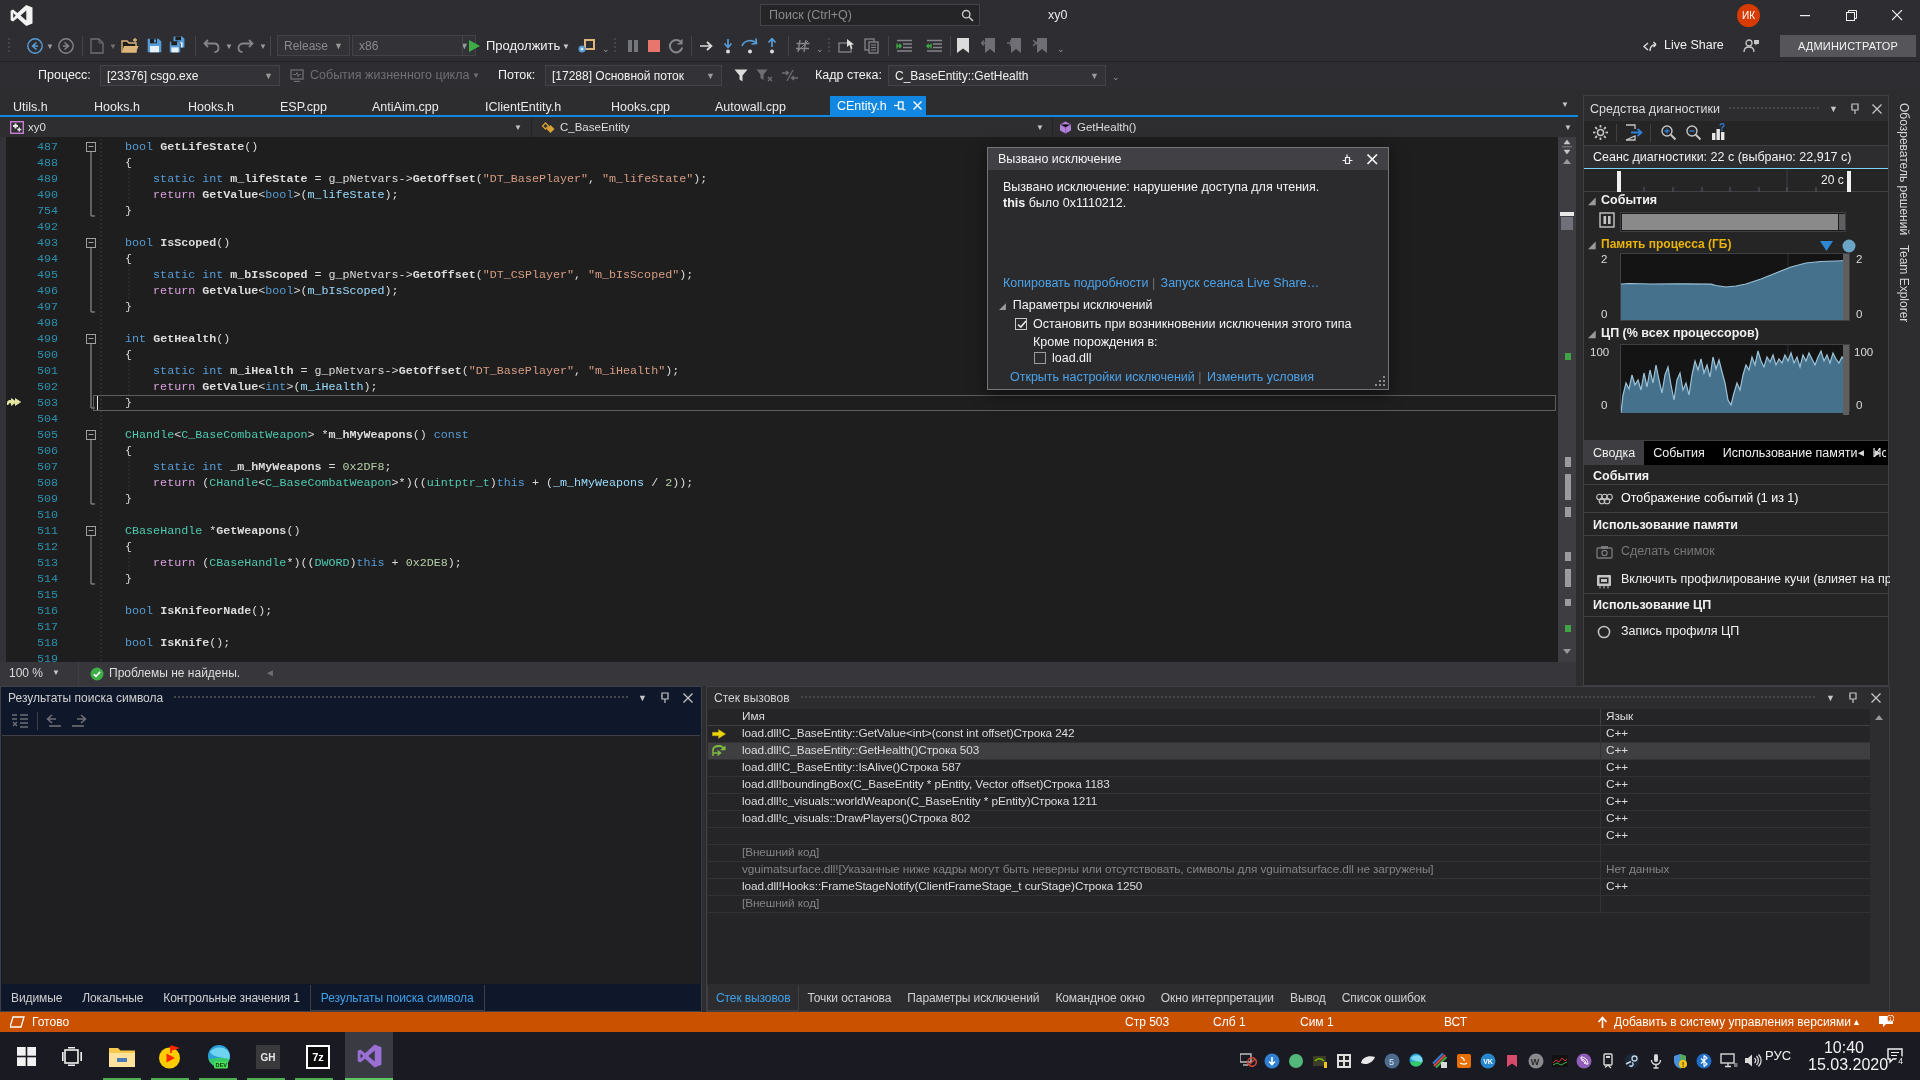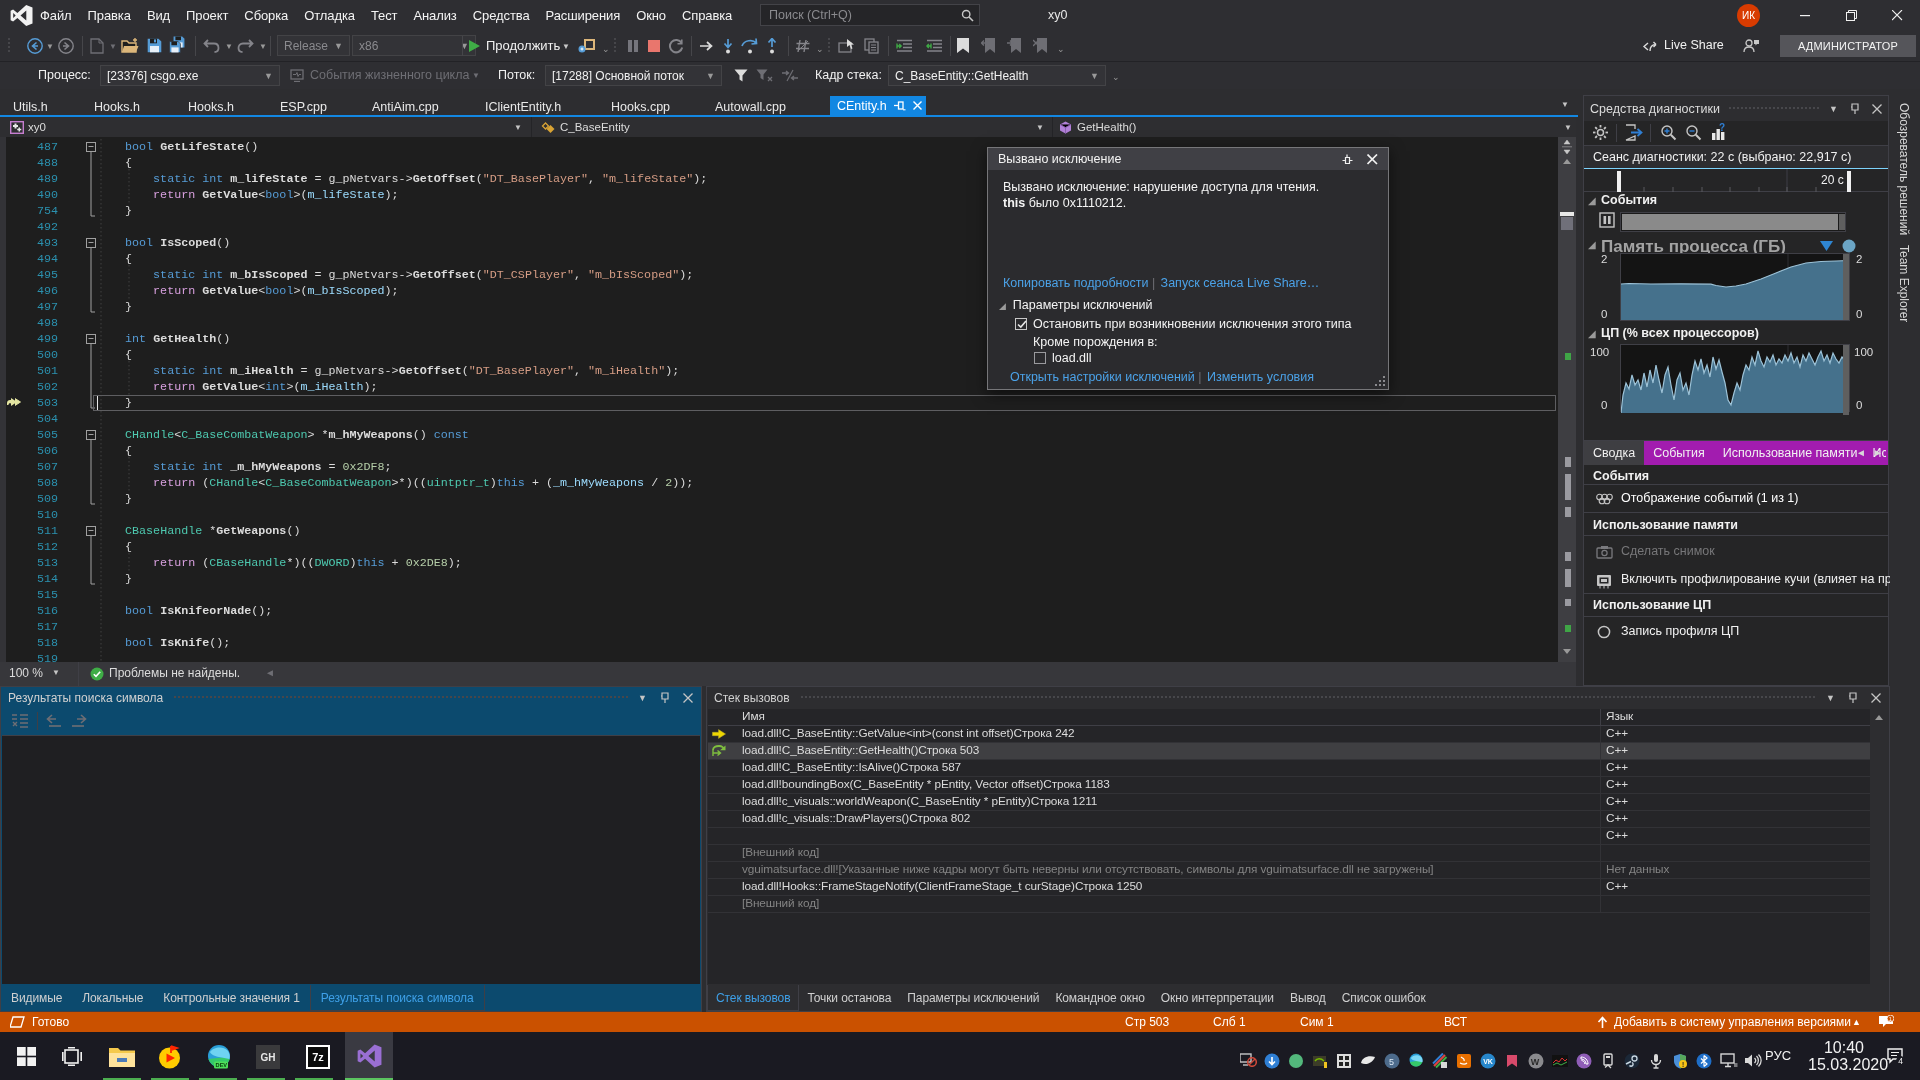--- a/index.html
+++ b/index.html
@@ -40,48 +40,34 @@
 .n { color:#b5cea8; } 
 .f { color:#dcdcdc; font-weight:bold; } 
 .v { color:#9cdcfe; }
 #zoombar { left:0; top:662px; width:1576px; height:24px; background:#37373b; font-size:12px; color:#dcdcdc; }
 
 #diag { left:1583px; top:95px; width:306px; height:591px; background:#252526; border:1px solid #3f3f46; font-size:12px; }
 
 #vstrip { left:1890px; top:89px; width:30px; height:923px; background:#2d2d30; }
 .vtext { writing-mode:vertical-rl; color:#d8d8d8; font-size:12px; position:absolute; left:7px; }
 
-#bl { left:0; top:686px; width:702px; height:326px; background:#0c4a6e; border:1px solid #3f3f46; }
+#bl { left:0; top:686px; width:702px; height:326px; background:#0f172a; border:1px solid #3f3f46; }
 #br { left:706px; top:686px; width:1184px; height:326px; background:#2d2d30; border:1px solid #3f3f46; }
 .phead { height:21px; display:flex; align-items:center; font-size:12px; color:#d0d0d0; padding-left:7px; }
 
 #statusbar { left:0; top:1012px; width:1920px; height:20px; background:#ca5100; color:#fff; font-size:12px; }
 
 #taskbar { left:0; top:1032px; width:1920px; height:48px; background:#1a1a22; }
 </style>
 </head>
 <body>
 <div class="abs" id="titlebar">
   <svg class="abs" style="left:10px;top:5px" width="23" height="21" viewBox="0 0 23 21">
     <path fill="#f2f2f2" d="M16.2 0 L22.5 2.4 L22.5 18.6 L16.2 21 L7.4 13.1 L3.1 16.5 L0.6 15.3 L0.6 5.7 L3.1 4.5 L7.4 7.9 Z M3.2 8.1 L3.2 12.9 L5.7 10.5 Z M10.5 10.5 L16.3 15.6 L16.3 5.4 Z"></path>
   </svg>
-  <div class="abs" id="menus">
-    <span>Файл</span>
-      <span>Правка</span>
-      <span>Вид</span>
-      <span>Проект</span>
-      <span>Сборка</span>
-      <span>Отладка</span>
-      <span>Тест</span>
-      <span>Анализ</span>
-      <span>Средства</span>
-      <span>Расширения</span>
-      <span>Окно</span>
-      <span>Справка</span>
-  </div>
   <div class="abs" id="searchbox">
       <span class="ph">Поиск (Ctrl+Q)</span>
     <svg width="13" height="13" viewBox="0 0 13 13" style="margin-right:5px">
         <circle cx="5.2" cy="5.2" r="3.7" fill="none" stroke="#c8c8c8" stroke-width="1.4"></circle>
         <line x1="8" y1="8" x2="12" y2="12" stroke="#c8c8c8" stroke-width="1.6"></line>
       </svg>
   </div>
   <div class="abs" id="soltitle">xy0</div>
   <div class="abs" id="avatar">ИК</div>
   <div class="abs wbtn" style="left:1782px">
@@ -576,21 +562,21 @@
         <rect x="9" y="5" width="2.6" height="8" fill="#c5c5c5"></rect>
       </svg>
     <div class="abs" style="left:36px;top:20px;width:226px;height:20px;background:#1a1a1a;border:1px solid #3f3f46">
       <div class="abs" style="left:1px;top:1px;width:216px;height:16px;background:#8a8a8a"></div>
       <div class="abs" style="left:218px;top:1px;width:6px;height:16px;background:#5f5f5f"></div>
     </div>
   </div>
 
   <div style="position:relative;height:89px;background:#252526">
     <span class="abs" style="left:4px;top:3px;color:#9a9a9a;font-size:10px">◢</span>
-    <span class="abs" style="left:17px;top:1px;font-size:17px;font-weight:bold;color:#a3a3a3">Память процесса (ГБ)</span>
+    <span class="abs" style="left:17px;top:1px;font-size:12px;font-weight:bold;color:#eab308">Память процесса (ГБ)</span>
     <svg class="abs" style="left:235px;top:4px" width="15" height="12">
         <path d="M1 1 L14 1 L7.5 11 Z" fill="#2f86d2"></path>
       </svg>
     <svg class="abs" style="left:258px;top:3px" width="14" height="14">
         <circle cx="7" cy="7" r="6.5" fill="#6ba5c5"></circle>
       </svg>
     <span class="abs" style="left:17px;top:17px;font-size:11.5px;color:#dcdcdc">2</span>
     <span class="abs" style="left:17px;top:72px;font-size:11.5px;color:#dcdcdc">0</span>
     <span class="abs" style="left:272px;top:17px;font-size:11.5px;color:#dcdcdc">2</span>
     <span class="abs" style="left:272px;top:72px;font-size:11.5px;color:#dcdcdc">0</span>
@@ -615,21 +601,21 @@
       <svg width="228" height="68" style="position:absolute;left:0;top:0">
         <line x1="167" y1="0" x2="167" y2="68" stroke="#2e2e32"></line>
         <path d="M0 68 L2 50 L5 38 L8 44 L11 30 L14 40 L17 35 L20 45 L23 28 L26 42 L29 25 L32 38 L35 20 L38 35 L41 48 L44 30 L47 22 L50 40 L53 55 L56 35 L59 28 L62 45 L65 38 L68 50 L71 30 L74 16 L77 25 L80 14 L83 28 L86 20 L89 32 L92 12 L95 24 L98 15 L101 27 L104 38 L107 55 L110 60 L113 48 L116 38 L119 45 L122 30 L125 20 L128 25 L131 12 L134 20 L137 6 L140 16 L143 22 L146 12 L149 17 L152 10 L155 20 L158 14 L161 18 L164 10 L167 16 L170 8 L173 18 L176 12 L179 22 L182 10 L185 16 L188 8 L191 14 L194 20 L197 12 L200 6 L203 16 L206 10 L209 18 L212 8 L215 14 L218 18 L221 12 L224 16 L228 13 L228 68 Z" fill="#45718c"></path>
         <path d="M0 68 L2 50 L5 38 L8 44 L11 30 L14 40 L17 35 L20 45 L23 28 L26 42 L29 25 L32 38 L35 20 L38 35 L41 48 L44 30 L47 22 L50 40 L53 55 L56 35 L59 28 L62 45 L65 38 L68 50 L71 30 L74 16 L77 25 L80 14 L83 28 L86 20 L89 32 L92 12 L95 24 L98 15 L101 27 L104 38 L107 55 L110 60 L113 48 L116 38 L119 45 L122 30 L125 20 L128 25 L131 12 L134 20 L137 6 L140 16 L143 22 L146 12 L149 17 L152 10 L155 20 L158 14 L161 18 L164 10 L167 16 L170 8 L173 18 L176 12 L179 22 L182 10 L185 16 L188 8 L191 14 L194 20 L197 12 L200 6 L203 16 L206 10 L209 18 L212 8 L215 14 L218 18 L221 12 L224 16 L228 13" fill="none" stroke="#9dc3d8" stroke-width="1.2"></path>
       </svg>
       <div class="abs" style="left:222px;top:0;width:6px;height:70px;background:#5f5f5f"></div>
     </div>
   </div>
   <div style="height:27px"></div>
 
-  <div style="height:25px;background:#a21caf;border-top:1px solid #3f3f46;display:flex;align-items:center;position:relative;box-sizing:border-box">
+  <div style="height:25px;background:#000000;border-top:1px solid #3f3f46;display:flex;align-items:center;position:relative;box-sizing:border-box">
     <div style="background:#3e3e42;height:24px;display:flex;align-items:center;padding:0 9px;font-size:12.5px;color:#f1f1f1">Сводка</div>
     <div style="padding:0 9px;font-size:12.5px;color:#f1f1f1">События</div>
     <div style="padding:0 9px;font-size:12.5px;color:#f1f1f1">Использование памяти</div>
     <div style="padding:0 3px 0 6px;font-size:12.5px;color:#f1f1f1;width:20px;overflow:hidden">Ис</div>
     <div class="abs" style="right:22px;top:6px;color:#d8d8d8;font-size:10px">◄</div>
     <div class="abs" style="right:5px;top:6px;color:#d8d8d8;font-size:10px">►</div>
   </div>
 
   <div style="position:relative;background:#252526;height:220px;font-size:12.5px">
     <div class="abs" style="left:9px;top:4px;font-weight:bold;color:#f1f1f1">События</div>

